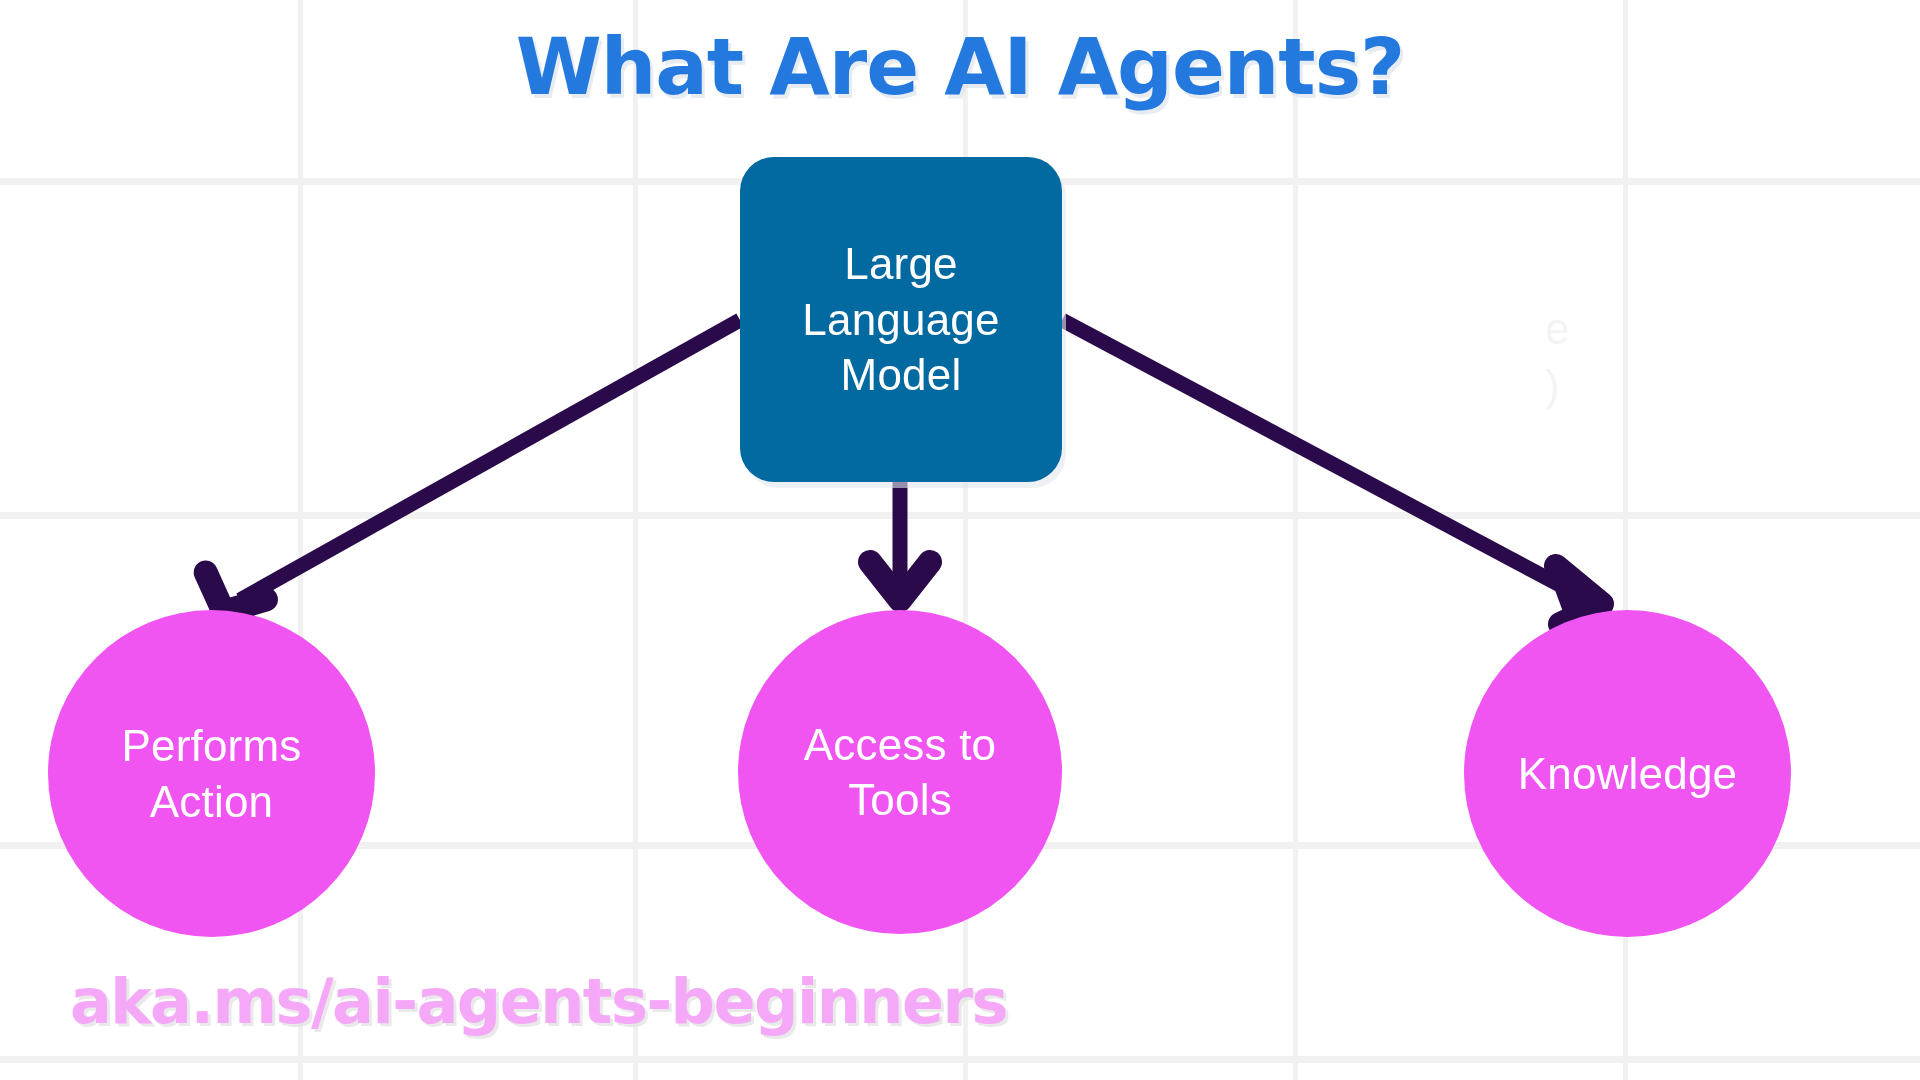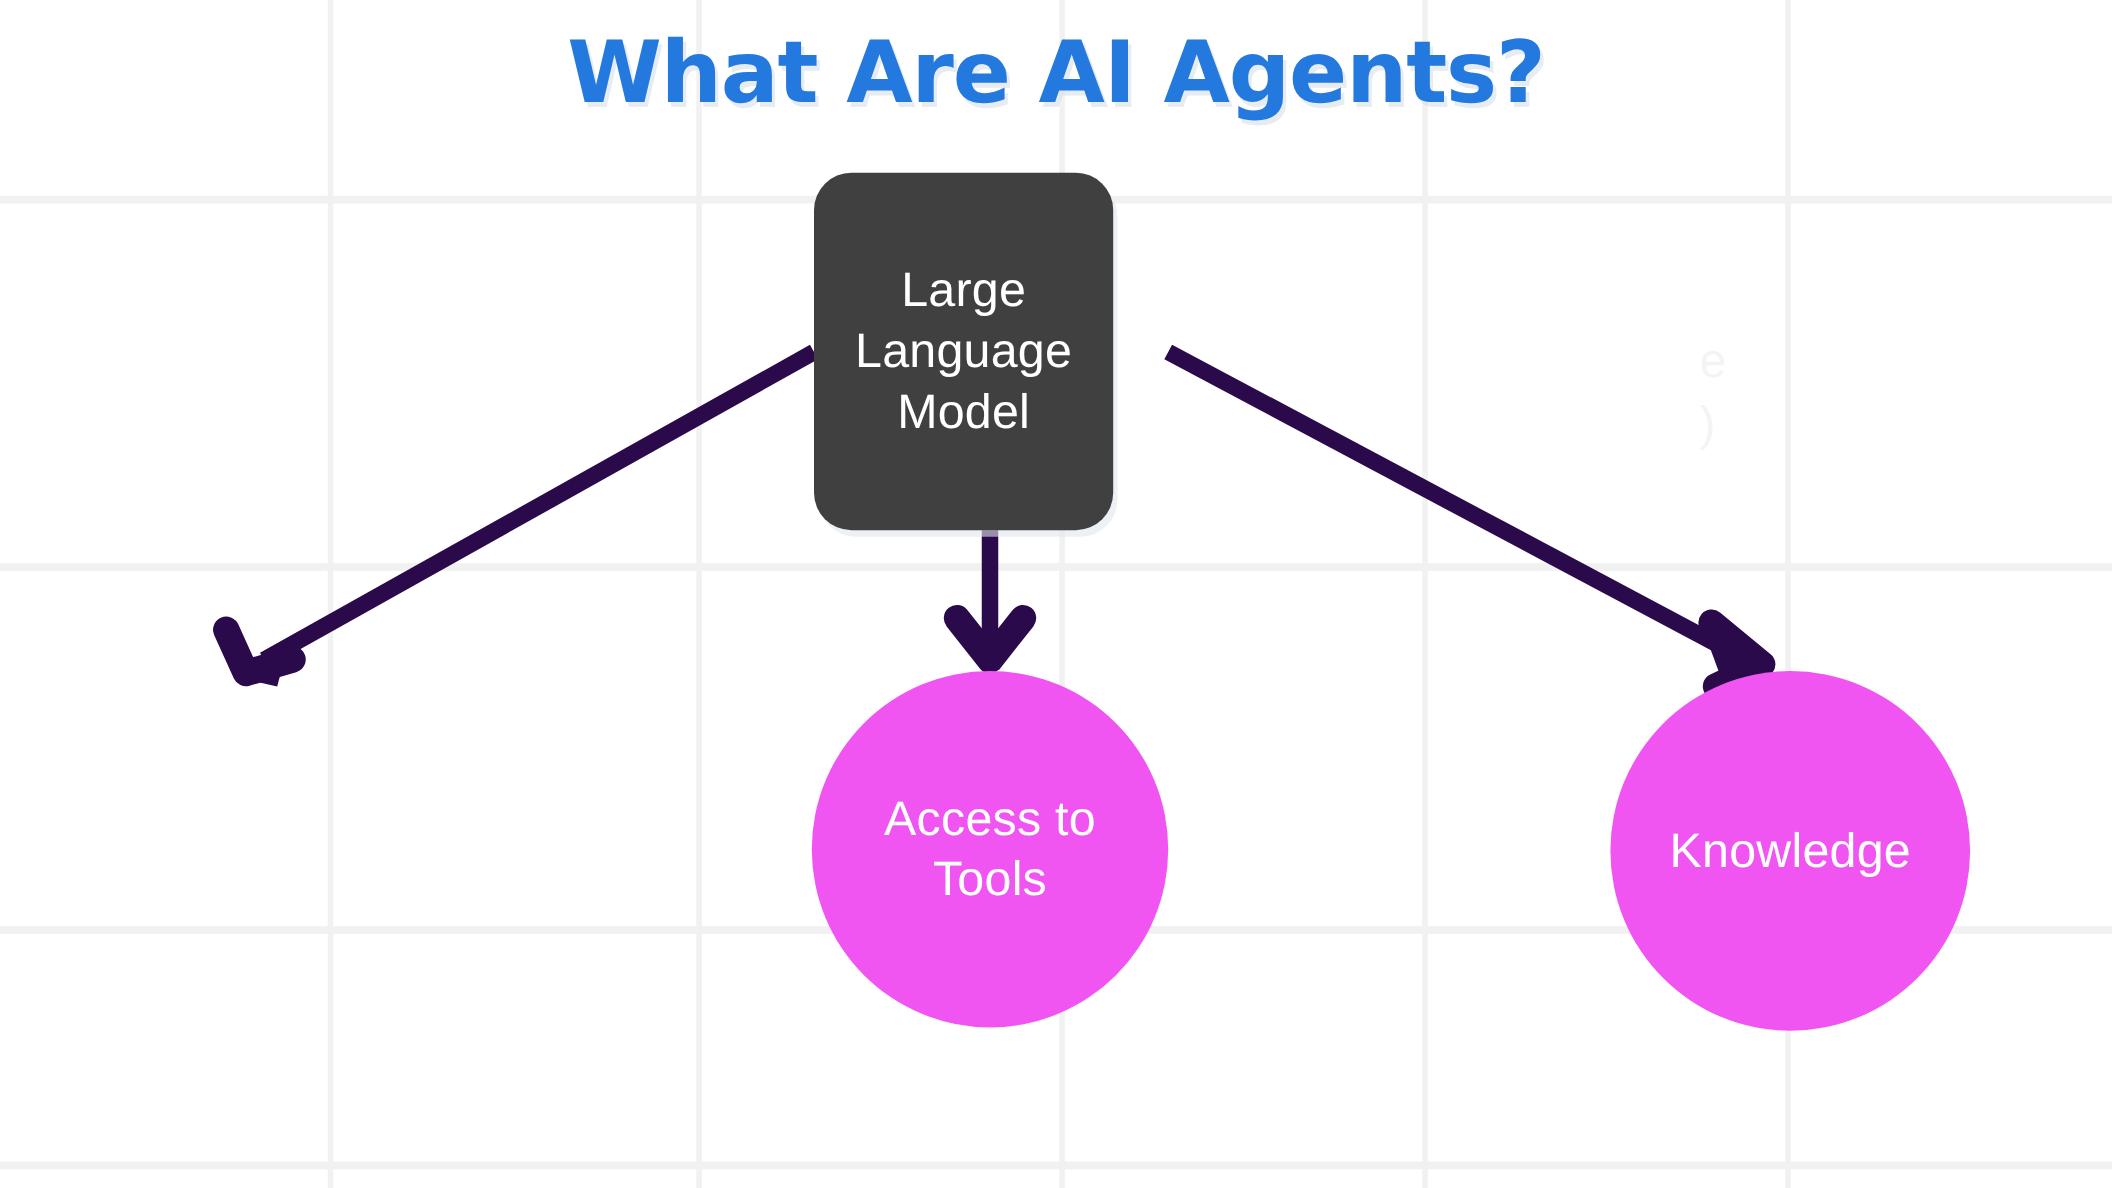--- a/index.html
+++ b/index.html
@@ -65,23 +65,23 @@
     color: #2479DF;
     text-shadow: 3px 4px 0 rgba(210,220,232,0.55);
     white-space: nowrap;
   }
 
   
   .llm-box {
     position: absolute;
     left: 740px;
     top: 157px;
-    width: 272px;
+    width: 322px;
     height: 325px;
-    background: #404040;
+    background: #0369a1;
     border-radius: 34px;
     z-index: 3;
     display: flex;
     align-items: center;
     justify-content: center;
     box-shadow: 4px 6px 0 rgba(225,231,238,0.6);
   }
   .llm-label {
     color: #ffffff;
     font-size: 44px;
@@ -189,24 +189,29 @@
   </svg>
 
   <div class="title">What Are AI Agents?</div>
 
   <div class="llm-box" id="node-llm">
     <span class="llm-label">Large
 Language
 Model</span>
   </div>
 
+  <div class="node-circle" id="circle-performs-action">
+    <span class="node-label">Performs
+Action</span>
+  </div>
 
   <div class="node-circle" id="circle-knowledge">
     <span class="node-label">Knowledge</span>
   </div>
 
   <div class="node-circle" id="circle-access-tools">
     <span class="node-label">Access to
 Tools</span>
   </div>
 
+  <div class="footer-url">aka.ms/ai-agents-beginners</div>
 
 </div>
 
 </body></html>

